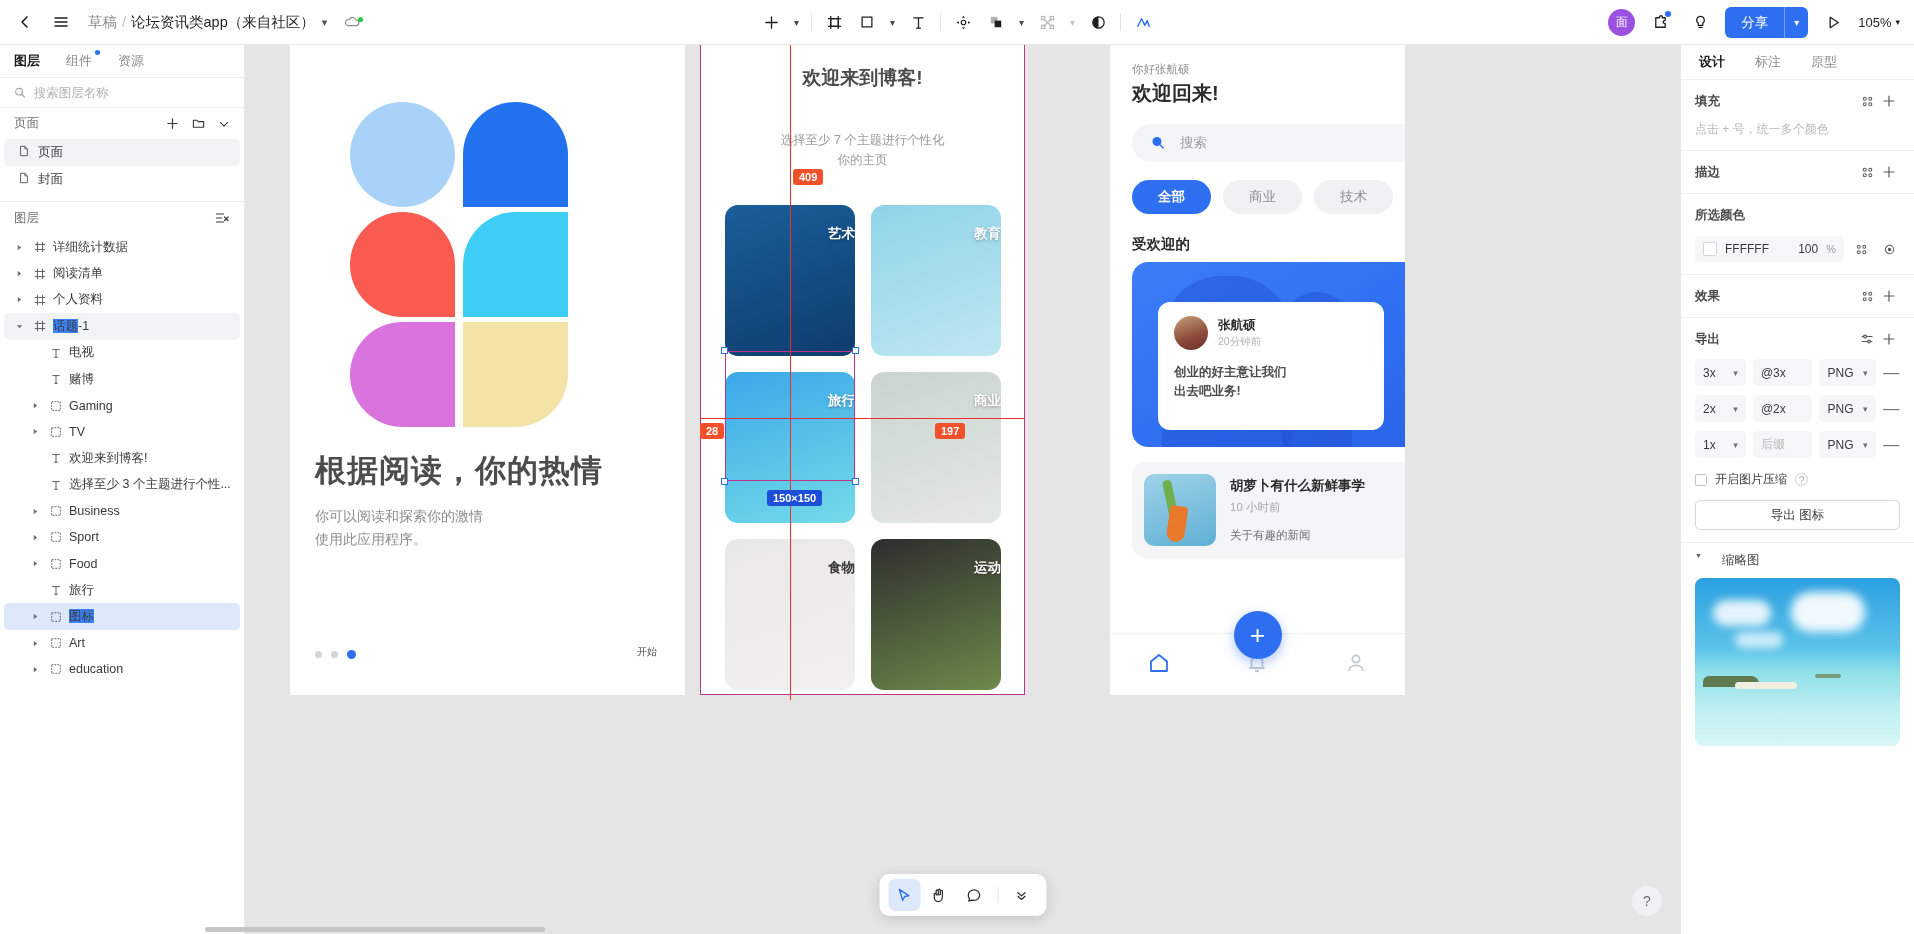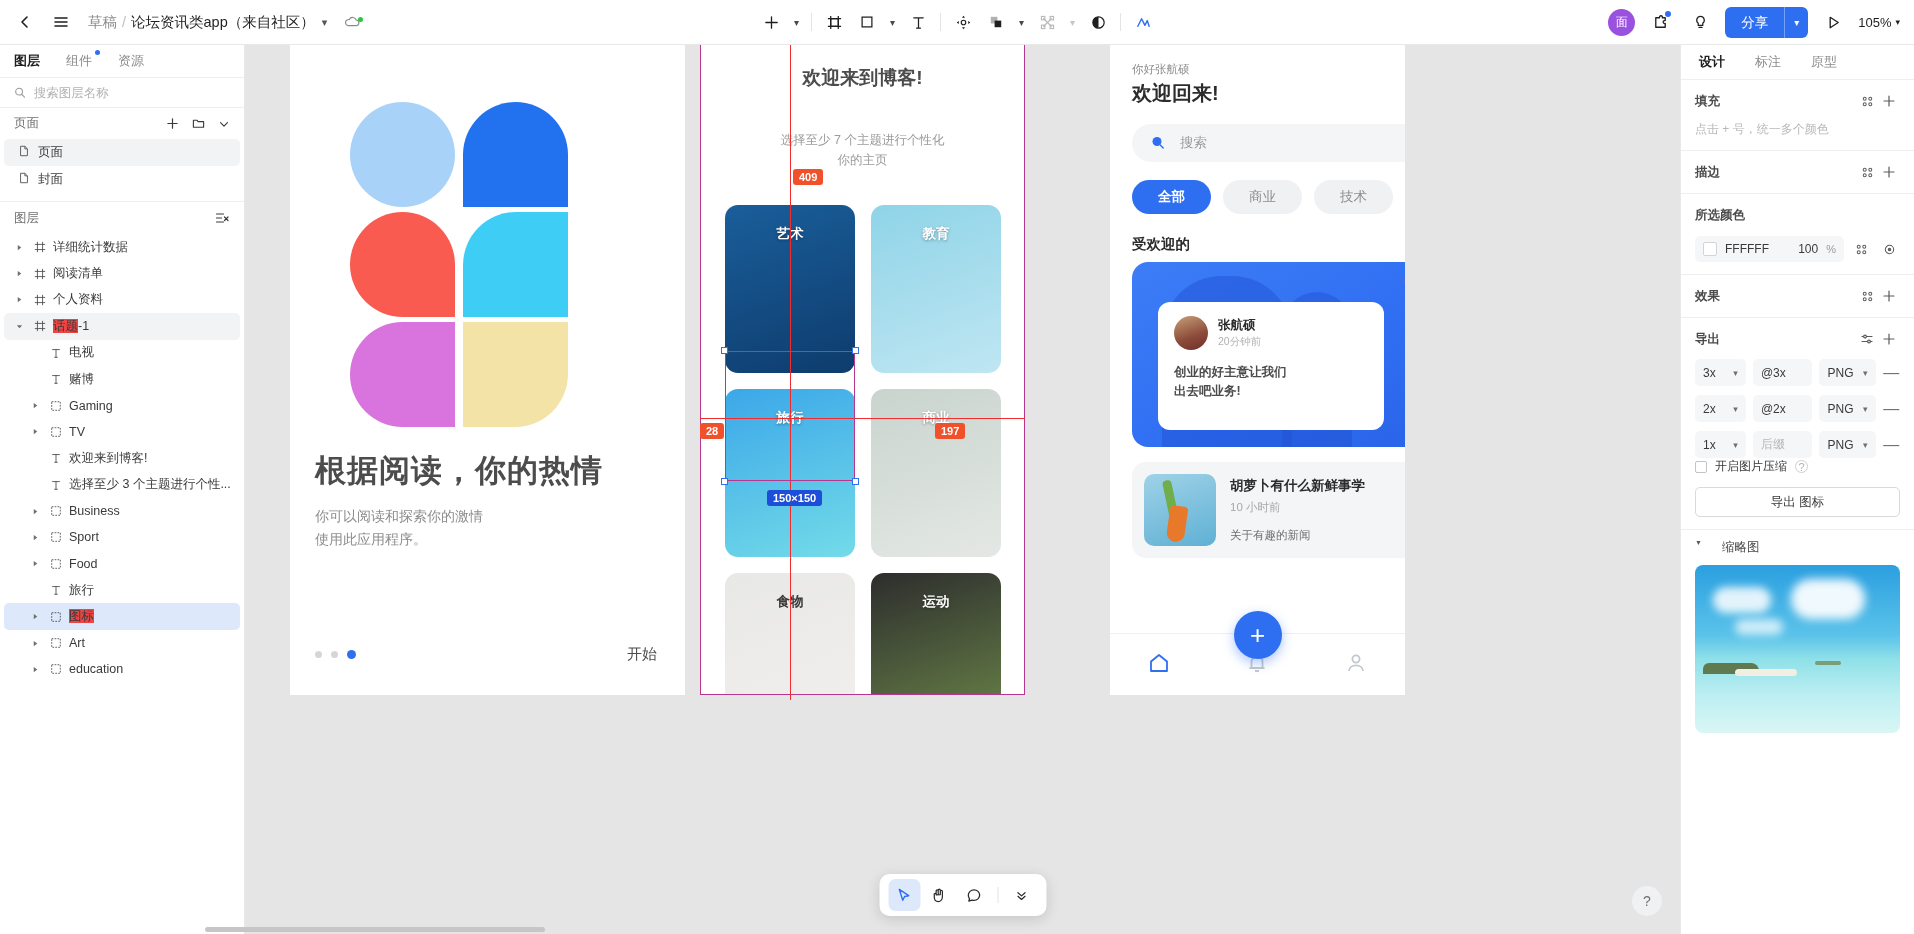--- a/index.html
+++ b/index.html
@@ -102,50 +102,50 @@
     height: 26.4px; display: flex; align-items: center; gap: 6px;
     font-size: 12.5px; color: #3a3a3a; cursor: pointer; margin: 0 4px; border-radius: 5px;
     padding-right: 6px; white-space: nowrap; overflow: hidden;
   }
   .layer-row.sel { background: #f2f3f5; }
   .layer-row.sel-blue { background: #dde8fb; }
   .lr-arrow { width: 14px; min-width:14px; display:flex; align-items:center; justify-content:center;
               font-size: 7px; color: #6f6f6f; }
   .lr-icon { width: 15px; min-width:15px; display:flex; align-items:center; justify-content:center; color: #4a4a4a; }
   .lr-text { overflow: hidden; text-overflow: ellipsis; }
-  .lr-text .hl { background: #ef4444; }
+  .lr-text .hl { background: #3b82f6; }
 
   
   .lp-scroll { height: 9px; background: #fff; position: relative; }
   .lp-scroll-thumb { position: absolute; left: 205px; top: 2px; height: 5px; width: 340px;
                      background: #c6c6c6; border-radius: 3px; }
 
   
   .canvas { flex: 1; position: relative; background: #e5e5e5; overflow: hidden; }
 
   .frame { position: absolute; background: #fff; overflow: hidden; }
 
   
   #ab1 { left: 45px; top: -5px; width: 395px; height: 655px; }
   .logo-grid { position: absolute; left: 60px; top: 62px; width: 218px; height: 325px; }
   .lg-cell { position: absolute; width: 105px; height: 105px; }
   .onboard-title { position: absolute; left: 25px; top: 410px; font-size: 31px; font-weight: 700; color: #4c4c4c; letter-spacing: 1px; }
   .onboard-sub { position: absolute; left: 25px; top: 465px; font-size: 14px; color: #8d8d8d; line-height: 1.65; }
   .dots { position: absolute; left: 25px; top: 610px; display: flex; gap: 9px; align-items: center; }
   .dot { width: 7px; height: 7px; border-radius: 50%; background: #d6d6d6; }
   .dot.on { width: 9px; height: 9px; background: #2e6ff2; }
-  .start-btn { position: absolute; right: 28px; top: 605px; font-size: 15px; color: #4c4c4c; cursor: pointer; }
+  .start-btn { position: absolute; right: 28px; top: 605px; font-size: 10px; color: #4c4c4c; cursor: pointer; }
 
   
   #ab2 { left: 455px; top: -5px; width: 325px; height: 655px; }
   .ab2-title { position: absolute; width: 100%; top: 25px; text-align: center; font-size: 19px; font-weight: 700; color: #4c4c4c; }
   .ab2-sub { position: absolute; width: 100%; top: 90px; text-align: center; font-size: 12.5px; color: #9b9b9b; line-height: 1.6; }
   .tgrid { position: absolute; left: 25px; top: 165px; display: grid; grid-template-columns: 130px 130px; gap: 16px 16px; }
-  .tcard { width: 130px; height: 168px; border-radius: 13px; position: relative; overflow: hidden;
-           display: flex; align-items: flex-start; justify-content: center; }
+  .tcard { width: 130px; height: 151px; border-radius: 13px; position: relative; overflow: hidden;
+           display: flex; align-items: flex-start; justify-content: flex-end; }
   .tcard span { position: relative; z-index: 3; color: #fff; font-size: 13.5px; font-weight: 700; margin-top: 20px;
                 text-shadow: 0 1px 3px rgba(0,0,0,.35); }
   .tcard span.dark { color: #3a3a3a; text-shadow: none; }
 
   
   #ab3 { left: 865px; top: -5px; width: 295px; height: 655px; }
   .ab3-hi { position: absolute; left: 22px; top: 22px; font-size: 11.5px; color: #8d8d8d; }
   .ab3-welcome { position: absolute; left: 22px; top: 40px; font-size: 20px; font-weight: 700; color: #2c2c2c; }
   .ab3-search { position: absolute; left: 22px; top: 84px; width: 290px; height: 38px; border-radius: 19px; background: #f4f5f7;
                 display: flex; align-items: center; padding: 0 18px; gap: 14px; }
@@ -231,21 +231,21 @@
   .opval { font-size: 12px; color: #3a3a3a; margin-left: 20px; }
   .pct { font-size: 11px; color: #9b9b9b; }
   .exp-row { display: flex; align-items: center; gap: 7px; margin-top: 9px; }
   .exp-cell { background: #f5f6f7; border-radius: 5px; height: 27px; display: flex; align-items: center;
               padding: 0 8px; font-size: 12px; color: #3a3a3a; gap: 4px; }
   .exp-scale { width: 56px; justify-content: space-between; }
   .exp-suffix { width: 66px; }
   .exp-suffix.ph { color: #b8b8b8; }
   .exp-fmt { width: 62px; justify-content: space-between; }
   .exp-minus { width: 20px; display: flex; align-items: center; justify-content: center; color: #6f6f6f; cursor: pointer; }
-  .chk-row { display: flex; align-items: center; gap: 8px; font-size: 12px; color: #3a3a3a; }
+  .chk-row { display: flex; align-items: center; gap: 8px; margin-top: 13px; font-size: 12px; color: #3a3a3a; }
   .chk { width: 12px; height: 12px; border: 1px solid #c4c4c4; border-radius: 2px; }
   .exp-btn { margin-top: 12px; width: 100%; height: 30px; border: 1px solid #d9d9d9; border-radius: 5px;
              font-size: 12.5px; color: #3a3a3a; display:flex; align-items:center; justify-content:center; cursor: pointer; }
   .thumb-head { display: flex; align-items: flex-start; gap: 20px; font-size: 12.5px; color: #4a4a4a; padding: 9px 14px 0; font-weight: 400; }
   .thumb-img { margin: 9px 14px 0; height: 168px; border-radius: 8px; overflow: hidden; position: relative; }
 </style>
 </head>
 <body>
 
 <div class="app">

